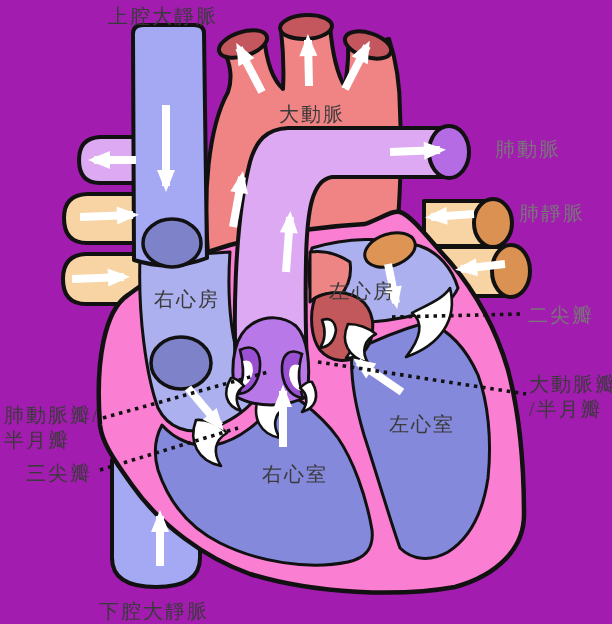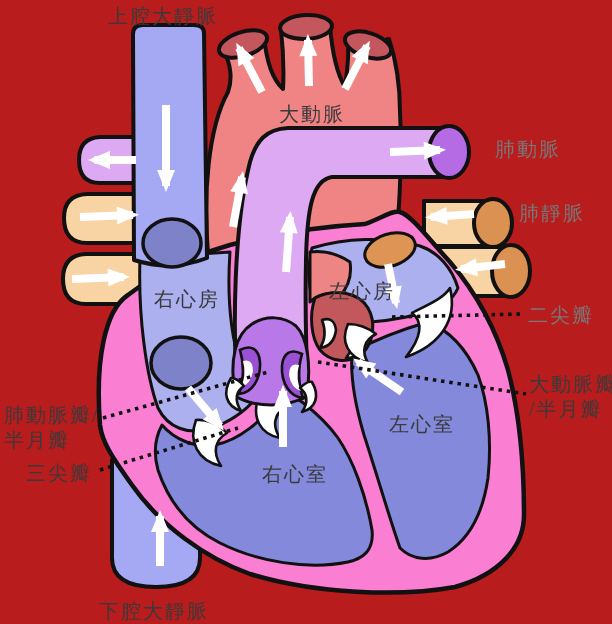--- a/index.html
+++ b/index.html
@@ -1,16 +1,16 @@
 <!DOCTYPE html>
 <html><head>
 <meta charset="utf-8">
 <style>
   html,body{margin:0;padding:0;background:#ffffff;}
-  .stage{width:612px;height:624px;position:relative;background:#b91c1c;overflow:hidden;}
+  .stage{width:612px;height:624px;position:relative;background:#a21caf;overflow:hidden;}
   svg{display:block;}
   text{font-family:"Liberation Serif","DejaVu Serif",serif;font-size:20px;letter-spacing:2px;}
   .lbl-dark{fill:#3a3a3a;}
   .lbl-gray{fill:#787878;}
   .outline{stroke:#111111;stroke-width:4;stroke-linejoin:round;}
   .outline-thin{stroke:#111111;stroke-width:3;stroke-linejoin:round;}
   .valve{fill:#ffffff;stroke:#111111;stroke-width:2.6;stroke-linejoin:round;}
   .arrow-shaft{stroke:#ffffff;stroke-width:8;fill:none;}
   .dotted{stroke:#111111;stroke-width:3.6;fill:none;stroke-dasharray:3.5 4.8;}
 </style>

